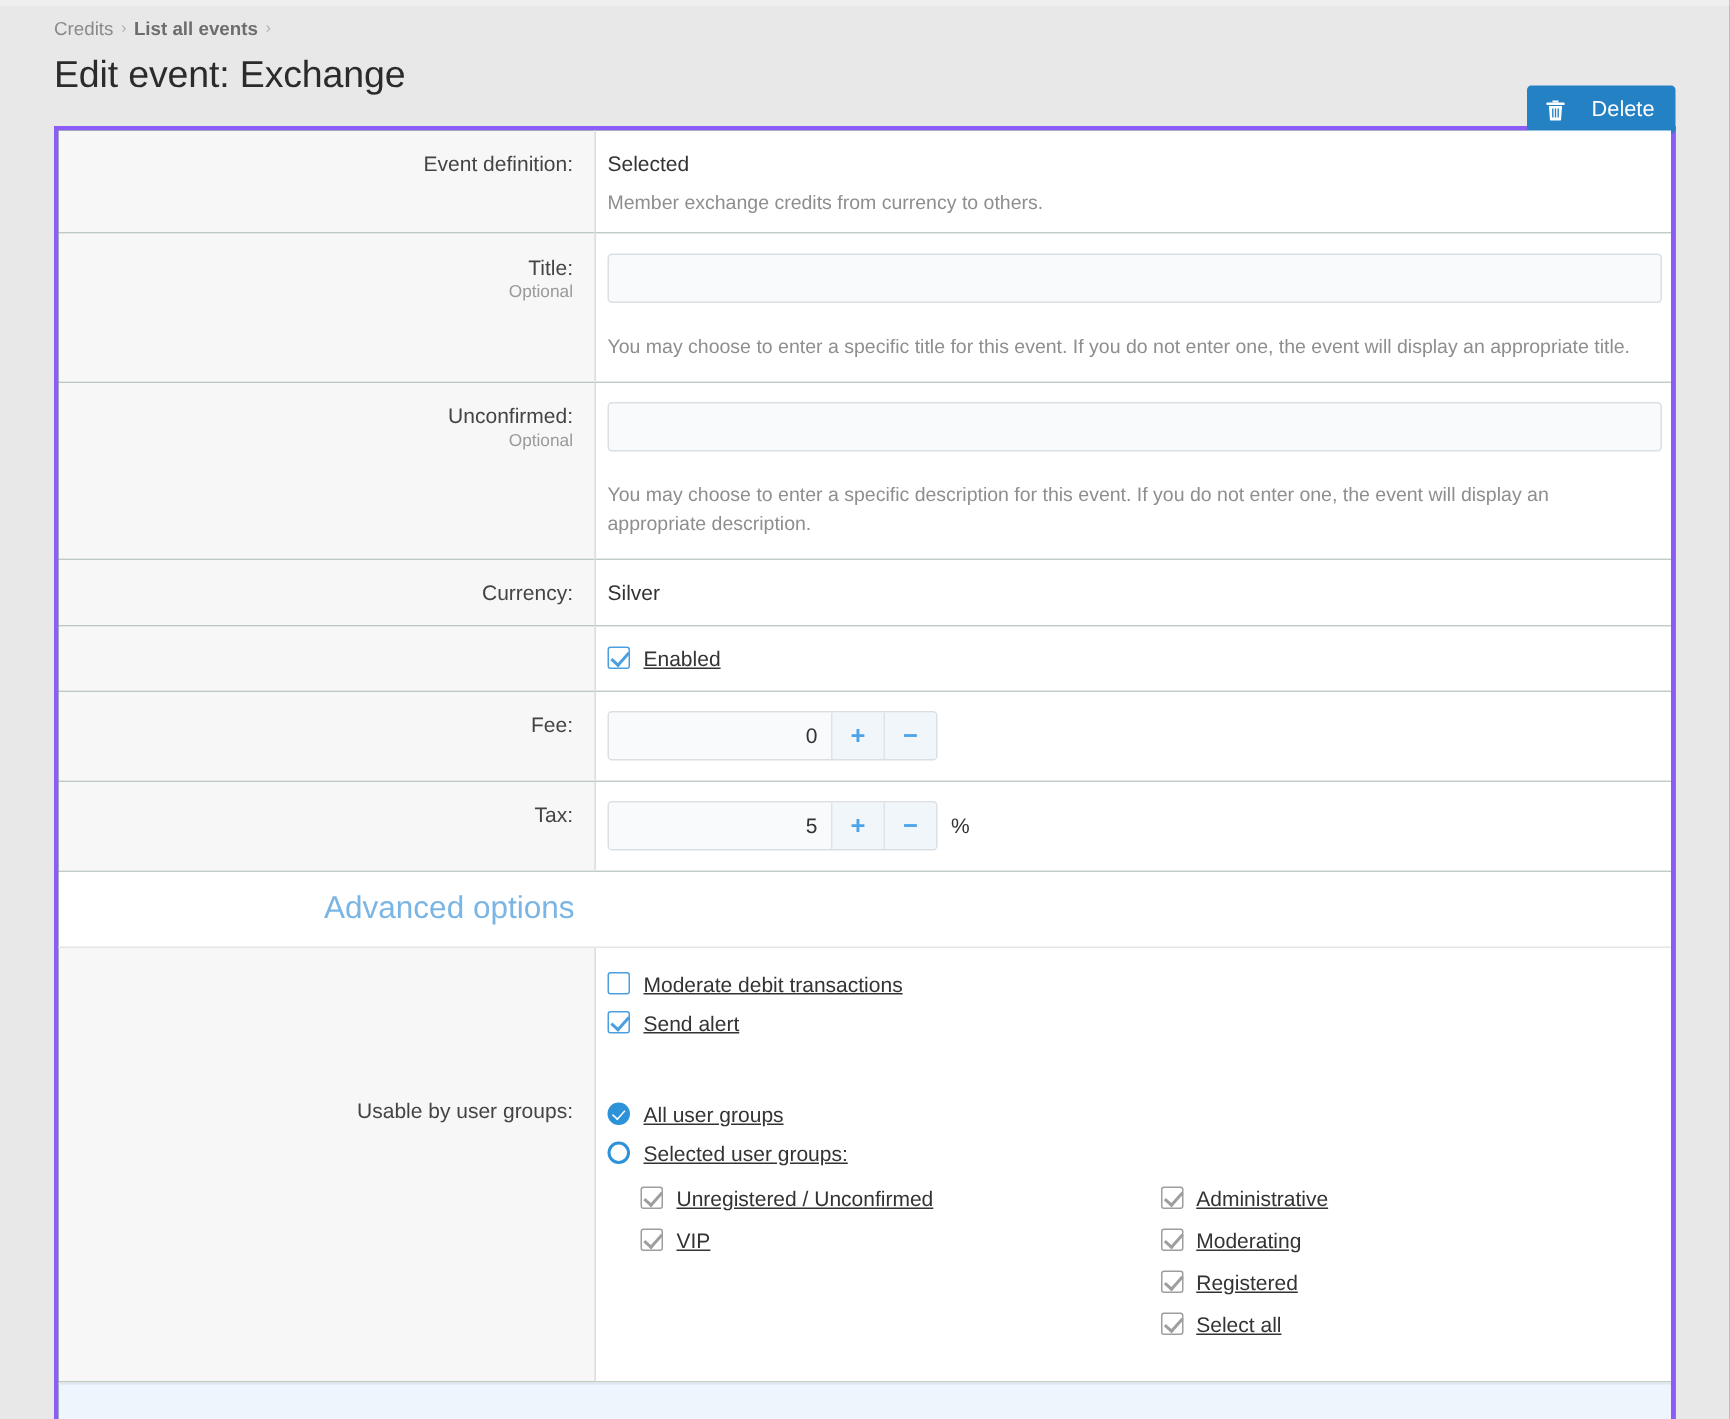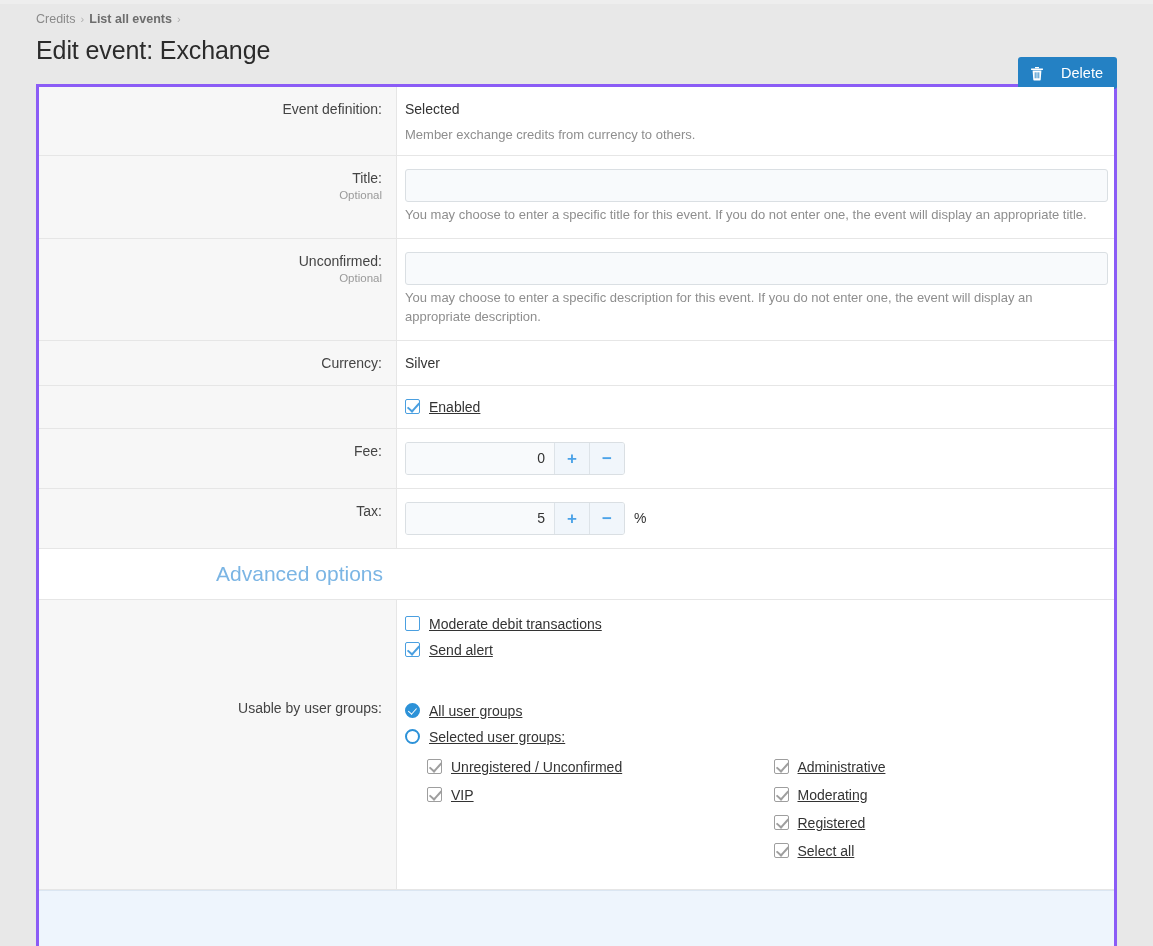--- a/index.html
+++ b/index.html
@@ -93,21 +93,21 @@
     padding: 13px 16px 13px 8px;
     background: #fff;
     min-width: 0;
   }
 
   .static-val { font-size: 14px; color: #333; padding-top: 1px; }
   .sub-desc { font-size: 13px; color: #8e8e8e; margin-top: 10px; }
   .help {
     font-size: 13px;
     color: #8e8e8e;
-    margin-top: 4px;
+    margin-top: 20px;
     line-height: 1.45;
   }
 
   .txt-input {
     width: 703px;
     height: 33px;
     border: 1px solid #dadfe3;
     border-radius: 3px;
     background: #f8fafc;
     padding: 6px 9px;

